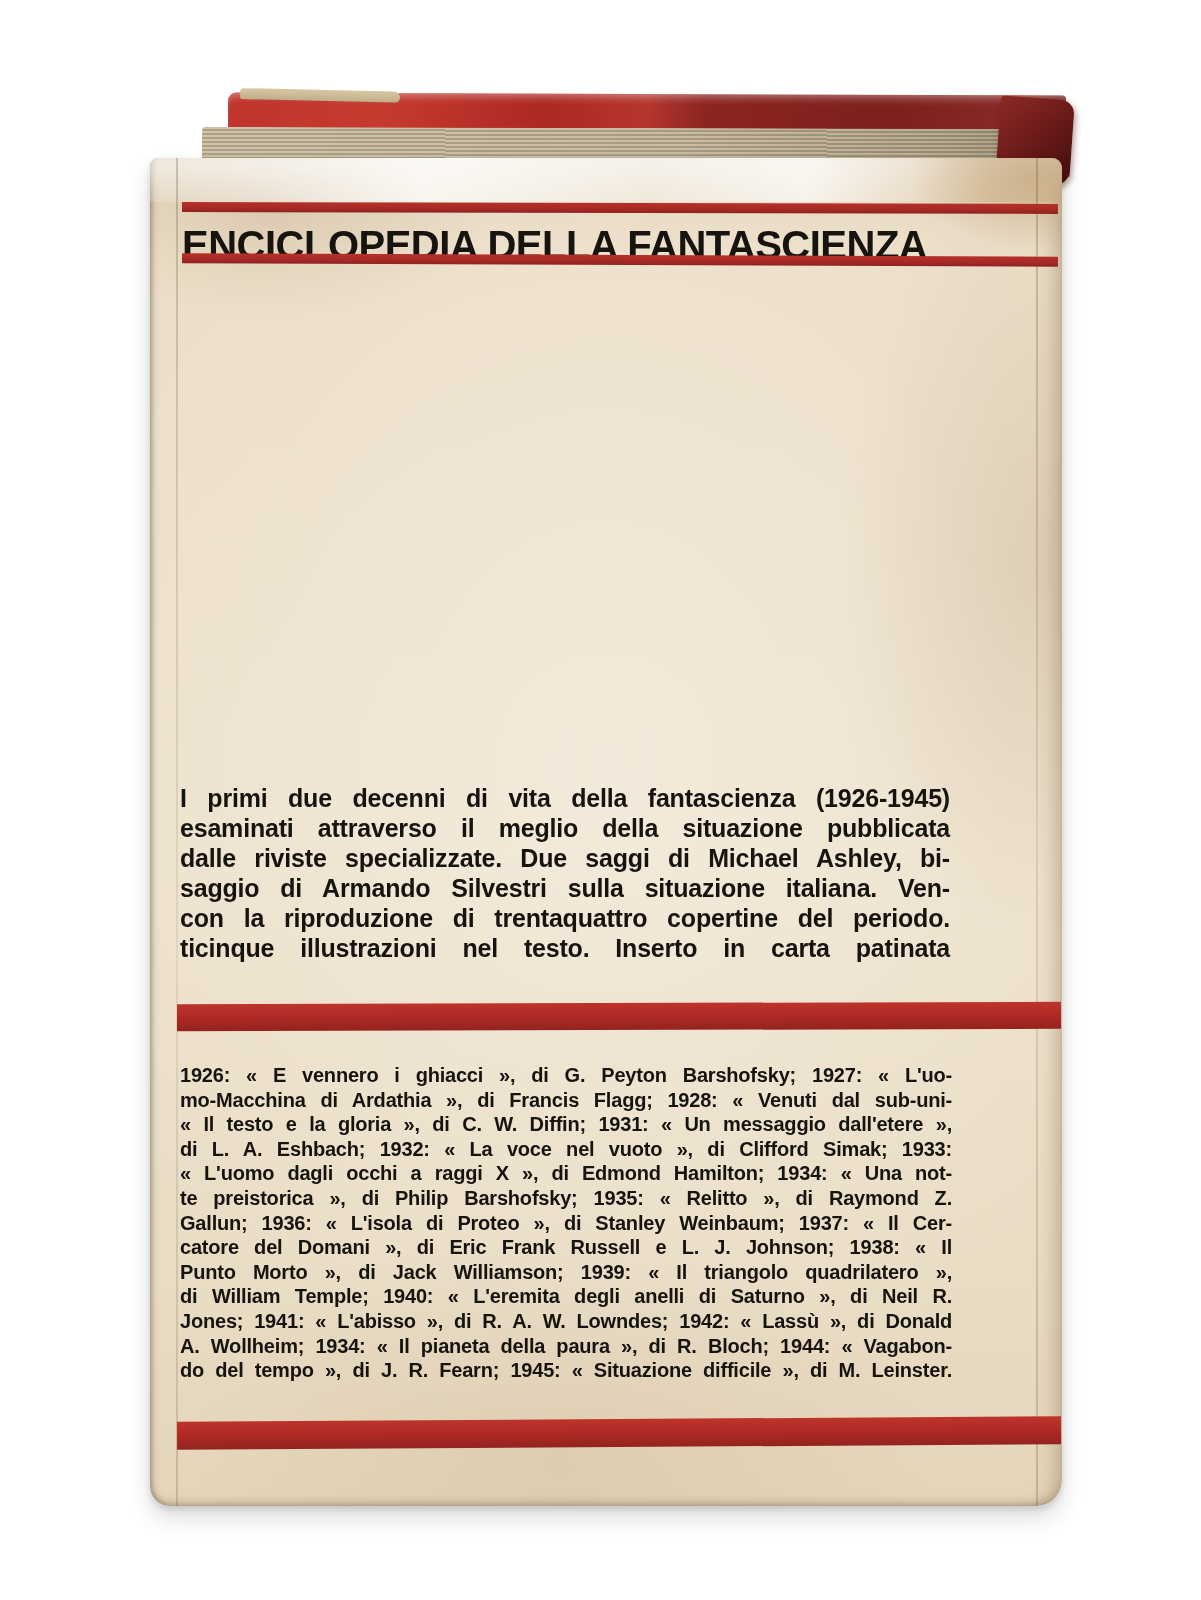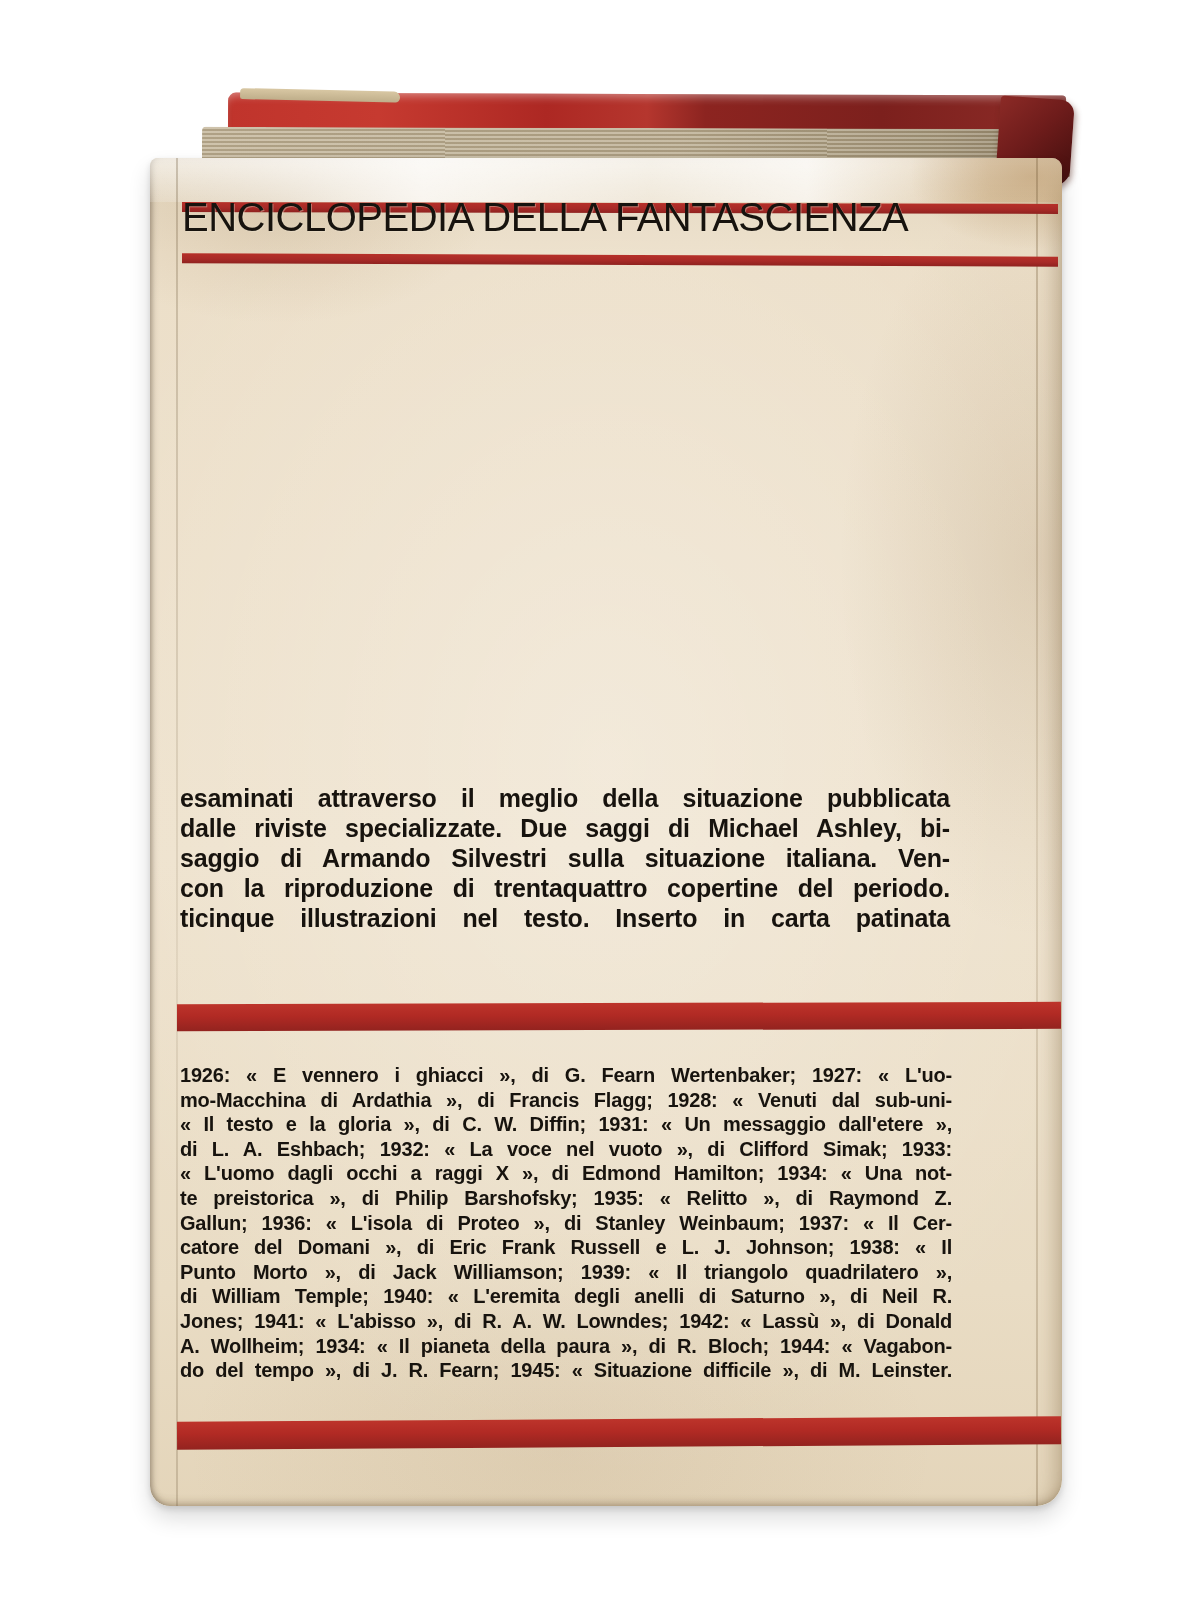--- a/index.html
+++ b/index.html
@@ -90,22 +90,22 @@
   }
 
   
   .rule{
     position:absolute;left:32px;width:876px;height:10px;
     background:linear-gradient(180deg,#b63029,var(--rule-red) 55%,#8f221f);
   }
   .rule-a{top:45px;transform:rotate(.12deg);}
   .rule-b{top:97px;transform:rotate(.22deg);}
   .title{
-    position:absolute;left:32px;top:37px;width:880px;height:44px;
-    font-size:40px;line-height:44px;font-weight:normal;
+    position:absolute;left:32px;top:65px;width:880px;height:44px;
+    font-size:40px;line-height:44px;font-weight:bold;
     letter-spacing:-.5px;
     color:var(--ink);
     white-space:nowrap;
     text-shadow:1px 1px 0 rgba(240,230,210,.4);
   }
   .blurb{
     position:absolute;left:30px;top:625px;width:770px;
     font-size:25px;font-weight:bold;letter-spacing:-.2px;
     color:var(--ink);
   }
@@ -144,31 +144,32 @@
       <div class="wear-top"></div>
       <div class="stain-tr"></div>
       <div class="spine-crease"></div>
       <div class="fold-right"></div>
 
       <div class="rule rule-a"></div>
       <h1 class="title">ENCICLOPEDIA DELLA FANTASCIENZA</h1>
       <div class="rule rule-b"></div>
 
       <div class="blurb">
+          <div class="line">I primi due decenni di vita della fantascienza (1926-1945)</div>
           <div class="line">esaminati attraverso il meglio della situazione pubblicata</div>
           <div class="line">dalle riviste specializzate. Due saggi di Michael Ashley, bi-</div>
           <div class="line">saggio di Armando Silvestri sulla situazione italiana. Ven-</div>
           <div class="line">con la riproduzione di trentaquattro copertine del periodo.</div>
           <div class="line">ticinque illustrazioni nel testo. Inserto in carta patinata</div>
         </div>
 
       <div class="stripe s1"></div>
 
       <div class="list">
-          <div class="line">1926: « E vennero i ghiacci », di G. Fearn Wertenbaker; 1927: « L'uo-</div>
+          <div class="line">1926: « E vennero i ghiacci », di G. Peyton Barshofsky; 1927: « L'uo-</div>
           <div class="line">mo-Macchina di Ardathia », di Francis Flagg; 1928: « Venuti dal sub-uni-</div>
           <div class="line">« Il testo e la gloria », di C. W. Diffin; 1931: « Un messaggio dall'etere »,</div>
           <div class="line">di L. A. Eshbach; 1932: « La voce nel vuoto », di Clifford Simak; 1933:</div>
           <div class="line">« L'uomo dagli occhi a raggi X », di Edmond Hamilton; 1934: « Una not-</div>
           <div class="line">te preistorica », di Philip Barshofsky; 1935: « Relitto », di Raymond Z.</div>
           <div class="line">Gallun; 1936: « L'isola di Proteo », di Stanley Weinbaum; 1937: « Il Cer-</div>
           <div class="line">catore del Domani », di Eric Frank Russell e L. J. Johnson; 1938: « Il</div>
           <div class="line">Punto Morto », di Jack Williamson; 1939: « Il triangolo quadrilatero »,</div>
           <div class="line">di William Temple; 1940: « L'eremita degli anelli di Saturno », di Neil R.</div>
           <div class="line">Jones; 1941: « L'abisso », di R. A. W. Lowndes; 1942: « Lassù », di Donald</div>

